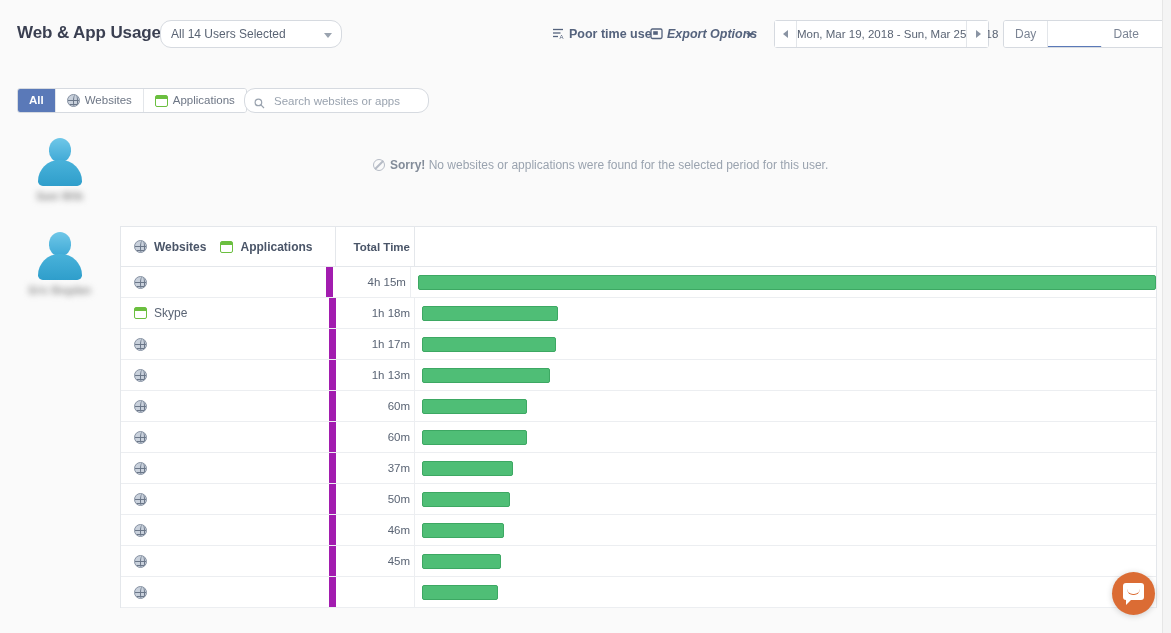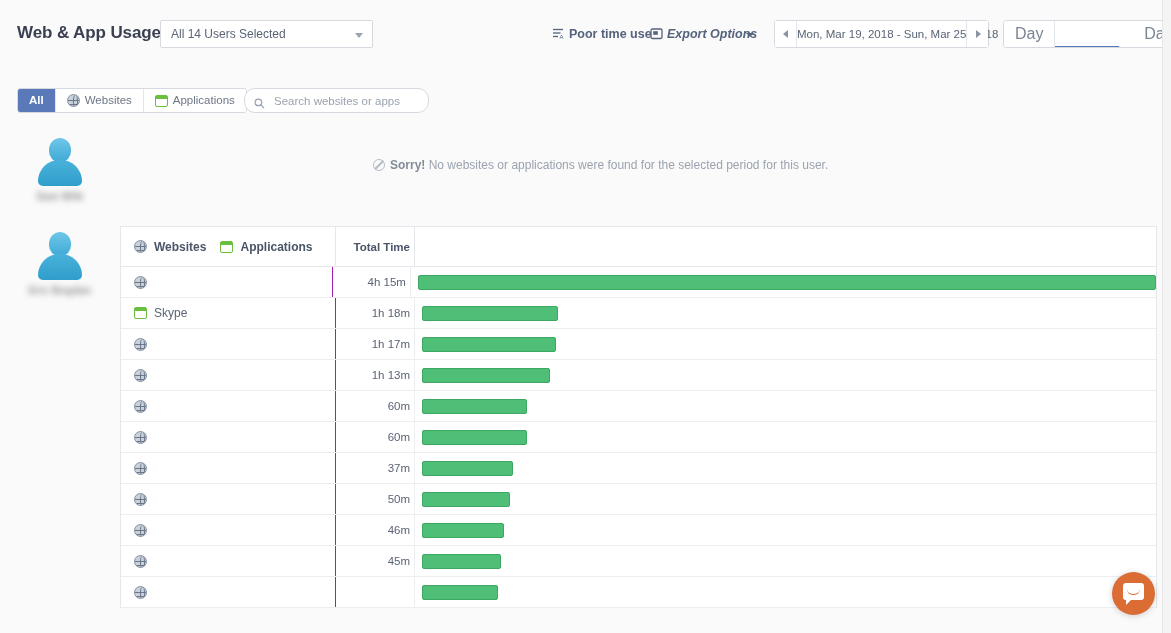--- a/index.html
+++ b/index.html
@@ -19,22 +19,22 @@
     position: absolute; left: 0; top: 0; width: 1171px; height: 68px;
     background: #fafafa;
   }
   .page-title {
     position: absolute; left: 17px; top: 23px;
     font-size: 17px; font-weight: bold; color: #3a3f51;
     letter-spacing: -0.1px;
   }
   .user-select {
     position: absolute; left: 160px; top: 20px;
-    width: 213px; height: 28px;
-    background: #fff; border: 1px solid #d6dae0; border-radius: 2px;
+    width: 182px; height: 28px;
+    background: #fff; border: 1px solid #d6dae0; border-radius: 11px;
     cursor: pointer;
   }
   .user-select .val {
     position: absolute; left: 10px; top: 6px;
     font-size: 12px; color: #5a6474;
   }
   .caret-down {
     position: absolute; right: 9px; top: 12px;
     width: 0; height: 0;
     border-left: 4.5px solid transparent;
@@ -86,22 +86,22 @@
     cursor: pointer;
   }
 
   .rangebtns {
     position: absolute; left: 1003px; top: 20px;
     height: 28px; border: 1px solid #d6dae0; border-radius: 3px;
     background: #fff; display: flex; overflow: hidden;
   }
   .rangebtn {
     padding: 0 11px; height: 26px; line-height: 26px;
-    font-size: 16px; color: #7b8494; cursor: pointer;
-    border-right: 1px solid #e3e6ea; background: #fff; text-align: right;
+    font-size: 12px; color: #7b8494; cursor: pointer;
+    border-right: 1px solid #e3e6ea; background: #fff;
   }
   .rangebtn:last-child { border-right: none; }
   .rangebtn.active { background: #5a79b8; color: #0f172a; font-weight: bold; margin-top: 25px; }
 
   
   .filterbar { position: absolute; left: 0; top: 68px; width: 1171px; height: 50px; }
   .tabgroup {
     position: absolute; left: 17px; top: 20px;
     display: flex; border: 1px solid #d6dae0; border-radius: 3px;
     overflow: hidden; background: #fff; height: 25px;
@@ -179,21 +179,21 @@
     background: #fff; border: 1px solid #e4e7eb;
     border-bottom: none;
   }
   .trow {
     display: flex; height: 31px; border-bottom: 1px solid #eceef1;
     align-items: center;
   }
   .trow.head { height: 40px; border-bottom: 1px solid #e4e7eb; }
   .c-name {
     width: 215px; height: 100%; display: flex; align-items: center;
-    padding-left: 13px; border-right: 1px solid #a21caf;
+    padding-left: 13px; border-right: 7px solid #a21caf;
     font-size: 12px; color: #5a6474; gap: 7px;
   }
   .trow.head .c-name { border-right: 1px solid #e4e7eb; font-weight: bold; color: #4a5568; }
   .c-time {
     width: 79px; height: 100%; display: flex; align-items: center;
     justify-content: flex-end; padding-right: 4px;
     border-right: 1px solid #eceef1;
     font-size: 11.5px; color: #5a6474;
   }
   .trow.head .c-time { border-right: 1px solid #e4e7eb; font-weight: bold; color: #4a5568; }

